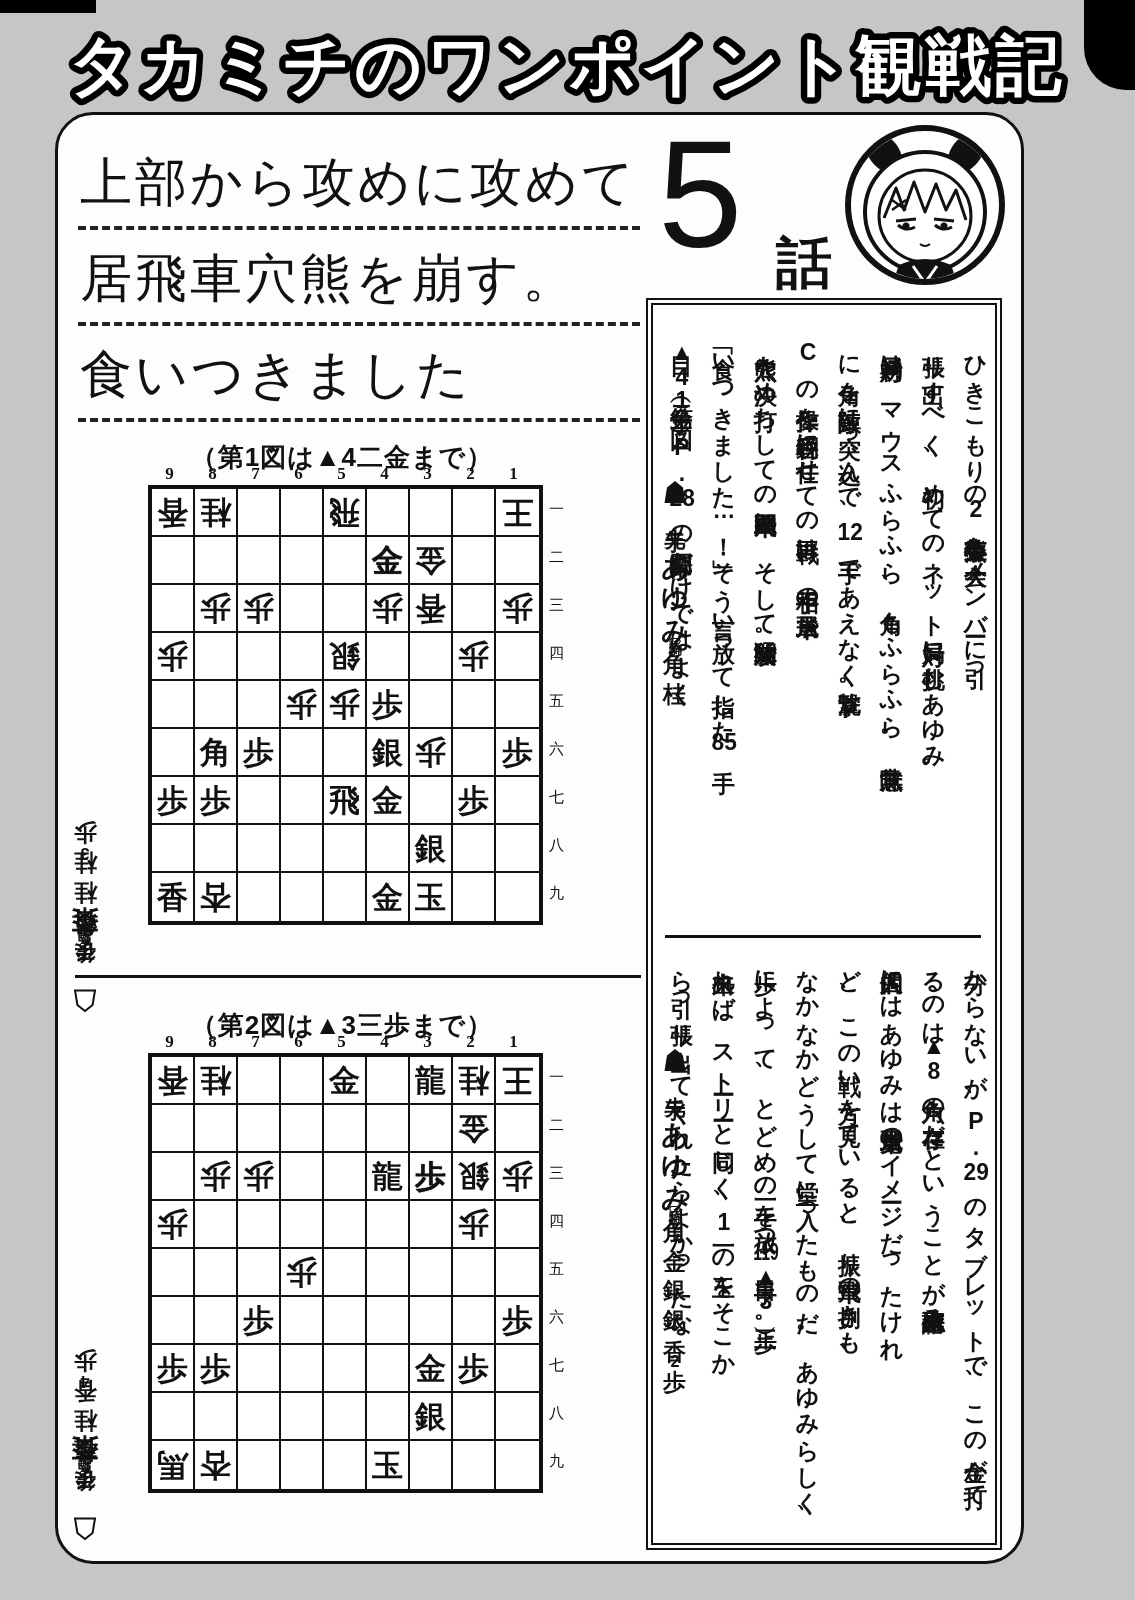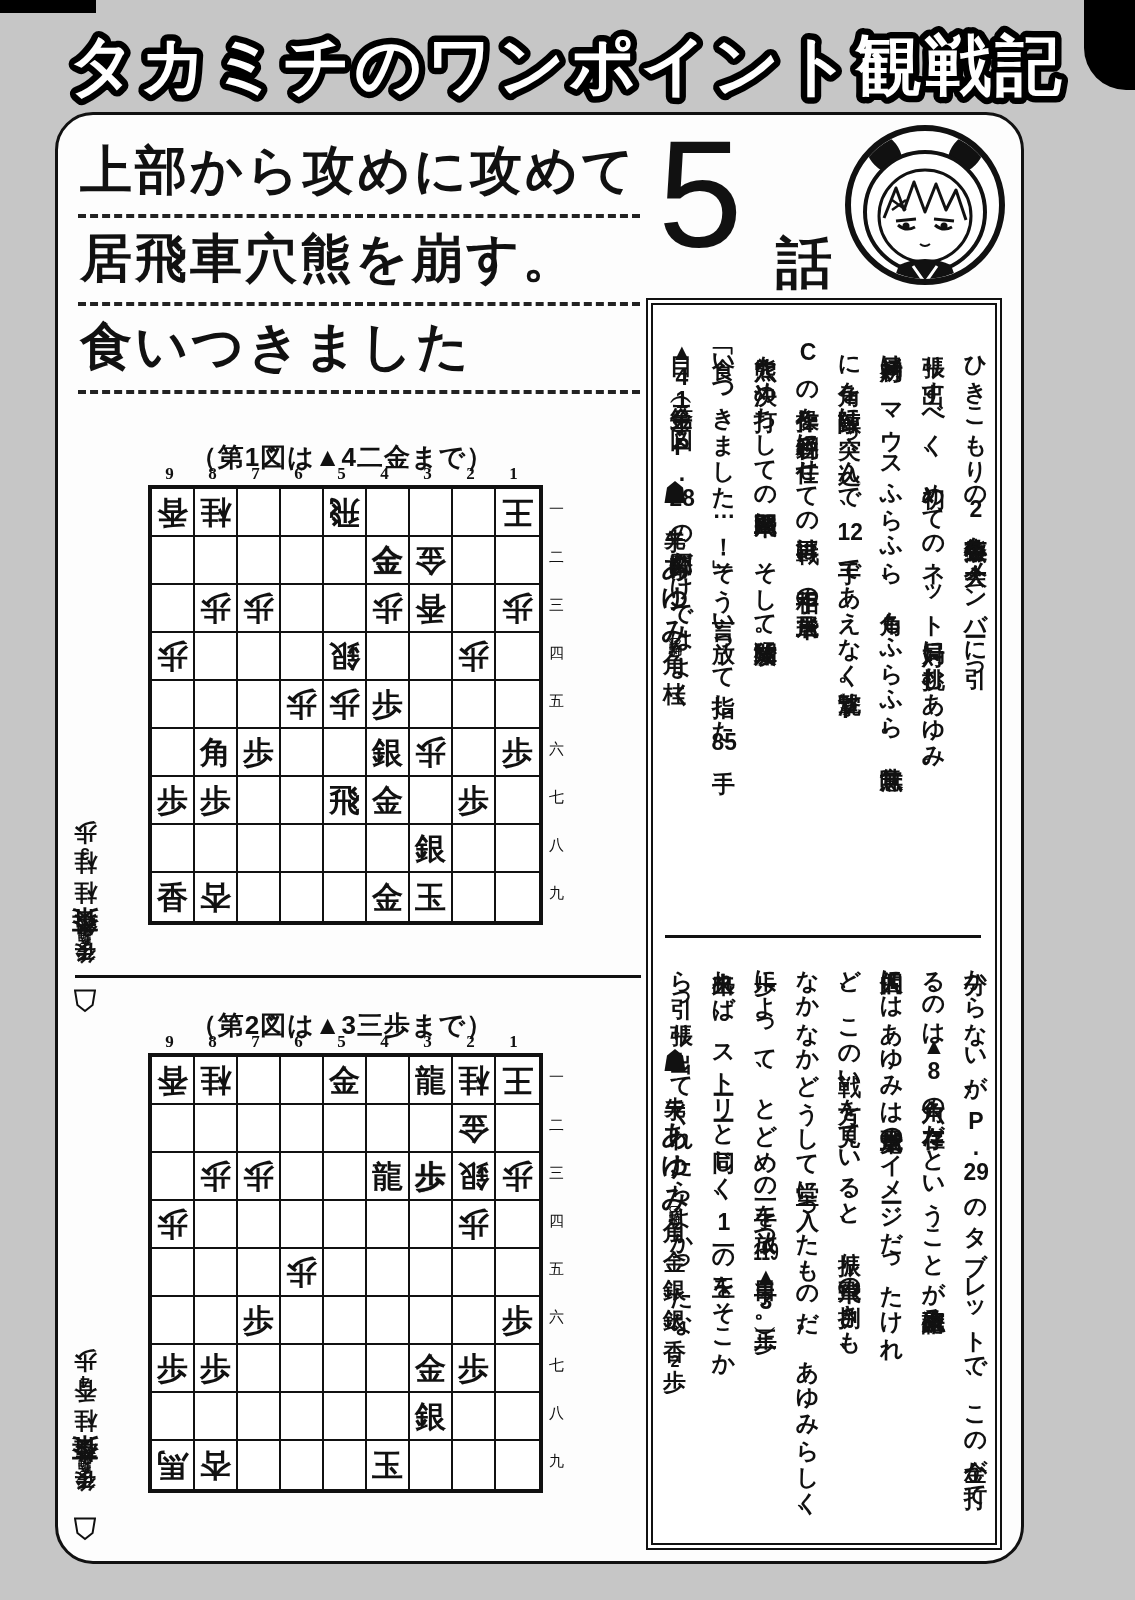--- a/index.html
+++ b/index.html
@@ -9,23 +9,23 @@
   
   .scan-bar-tl{left:0;top:0;width:96px;height:13px;background:#000;}
   .scan-bar-tr{left:1084px;top:0;width:51px;height:90px;background:#000;border-bottom-left-radius:42px;}
   
   .title-svg{left:0;top:12px;}
   
   .panel{left:55px;top:112px;width:963px;height:1446px;background:#fdfdfd;
          border:3px solid #111;border-radius:38px;}
   
   .headline{left:78px;top:134px;width:562px;}
-  .headline .hl-line{font-size:52px;font-weight:700;letter-spacing:3px;
+  .headline .hl-line{font-size:52px;font-weight:400;letter-spacing:3px;
       padding:2px 0 8px 2px;border-bottom:4px dashed #222;margin-bottom:4px;
-      white-space:nowrap;font-family:"Liberation Sans",sans-serif;}
+      white-space:nowrap;font-family:"Liberation Sans",sans-serif;margin-top:12px;}
   
   .ep-num{left:658px;top:118px;font-size:152px;line-height:1;font-weight:500;
           font-family:"Liberation Sans",sans-serif;}
   .ep-suffix{left:776px;top:226px;font-size:56px;font-weight:bold;}
   .avatar{left:840px;top:120px;}
   
   .textbox{left:646px;top:298px;width:356px;height:1252px;background:#fff;
            border:7px double #111;box-sizing:border-box;padding:34px 6px 10px 4px;}
   .vtext-flow{writing-mode:vertical-rl;text-orientation:upright;height:584px;
       font-size:23px;line-height:42px;font-weight:bold;letter-spacing:0;

